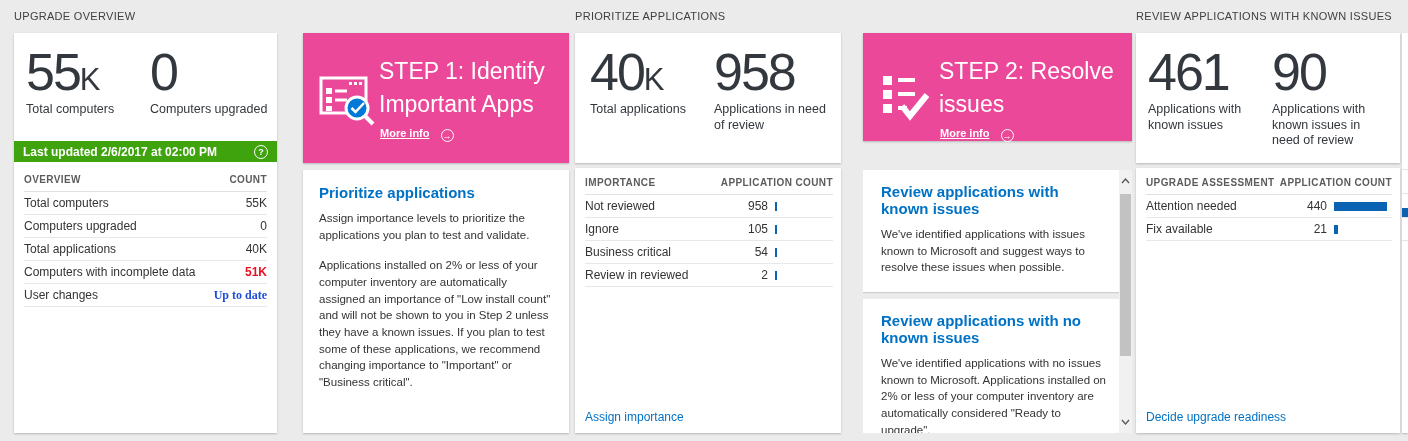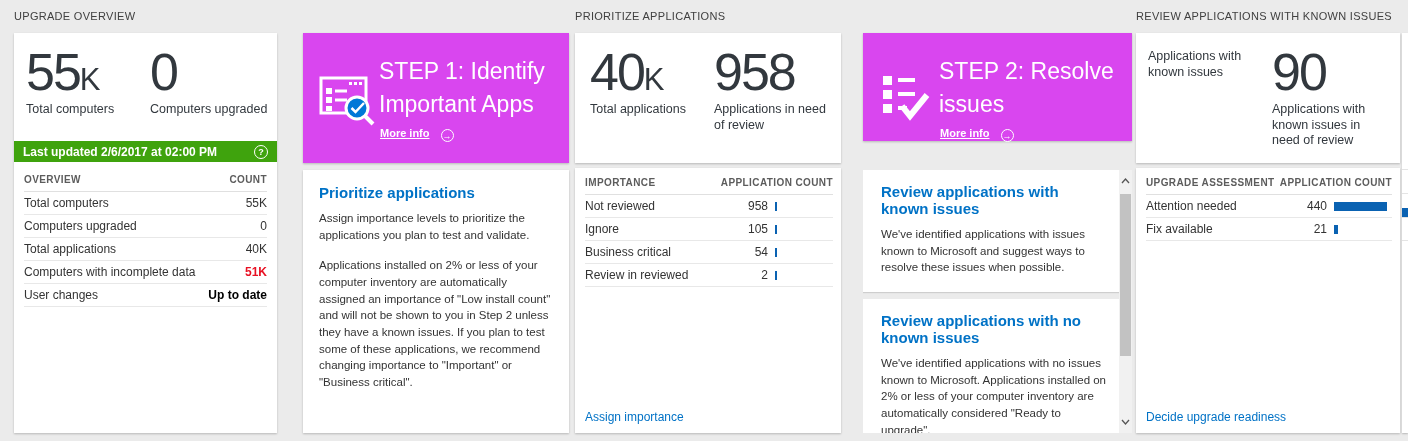--- a/index.html
+++ b/index.html
@@ -41,27 +41,27 @@
     display:flex; justify-content:space-between; align-items:center;
     height:25px; border-bottom:1px solid #e0e0e0;
     font-size:10px; font-weight:700; color:#5c5c5c; letter-spacing:.4px;
   }
   .tbl-row {
     display:flex; align-items:center; height:23px;
     border-bottom:1px solid #e8e8e8; font-size:12px; color:#333;
   }
   .tbl-row .row-label { flex:1; }
   .val-alert { color:#e81123; font-weight:700; }
-  .val-ok { color:#000000; font-weight:700; }
+  .val-ok { color:#1d4ed8; font-weight:700;font-family:Liberation Serif, serif; }
   
   .row-value { width:46px; text-align:right; }
   .bar-zone { width:58px; margin-left:7px; display:flex; align-items:center; }
   .bar { height:9px; background:#0a62b2; }
   
-  .step-card { position:absolute; background:#d946ef; color:#fff; box-shadow:0 1px 2px rgba(0,0,0,.22); cursor:pointer;padding-left:28px; }
+  .step-card { position:absolute; background:#ec4899; color:#fff; box-shadow:0 1px 2px rgba(0,0,0,.22); cursor:pointer;padding-left:28px; }
   .step-icon { position:absolute; left:16px; top:38px; }
   .step-title { position:absolute; left:76px; top:22px; font-size:23px; font-weight:400; line-height:1.45; }
   .more-info { position:absolute; left:77px; top:94px; font-size:11px; font-weight:700; color:#fff; }
   .more-info .mi-label { text-decoration:underline; cursor:pointer; }
   .more-arrow {
     display:inline-block; width:13px; height:13px; border:1px solid #fff; border-radius:50%;
     font-size:9px; font-weight:400; text-align:center; line-height:13px; margin-left:8px; vertical-align:-2px; cursor:pointer;
   }
   
   .panel-heading { font-size:15px; font-weight:700; color:#0072c6; cursor:pointer; }
@@ -265,20 +265,21 @@
       <svg width="9" height="6" viewBox="0 0 9 6">
           <polyline points="1,1 4.5,5 8,1" stroke="#555" stroke-width="1.3" fill="none"></polyline>
         </svg>
     </span>
   </div>
 </div>
 
 <div class="card" style="left:1136px; top:33px; width:264px; height:130px;">
   <div class="stats">
     <div class="stat">
+      <div class="stat-number"><span>461</span><span class="stat-suffix"></span></div>
       <div class="stat-label">Applications with known issues</div>
     </div>
     <div class="stat">
       <div class="stat-number"><span>90</span><span class="stat-suffix"></span></div>
       <div class="stat-label">Applications with known issues in need of review</div>
     </div>
   </div>
 </div>
 
 <div class="card" style="left:1136px; top:168px; width:264px; height:265px;">

